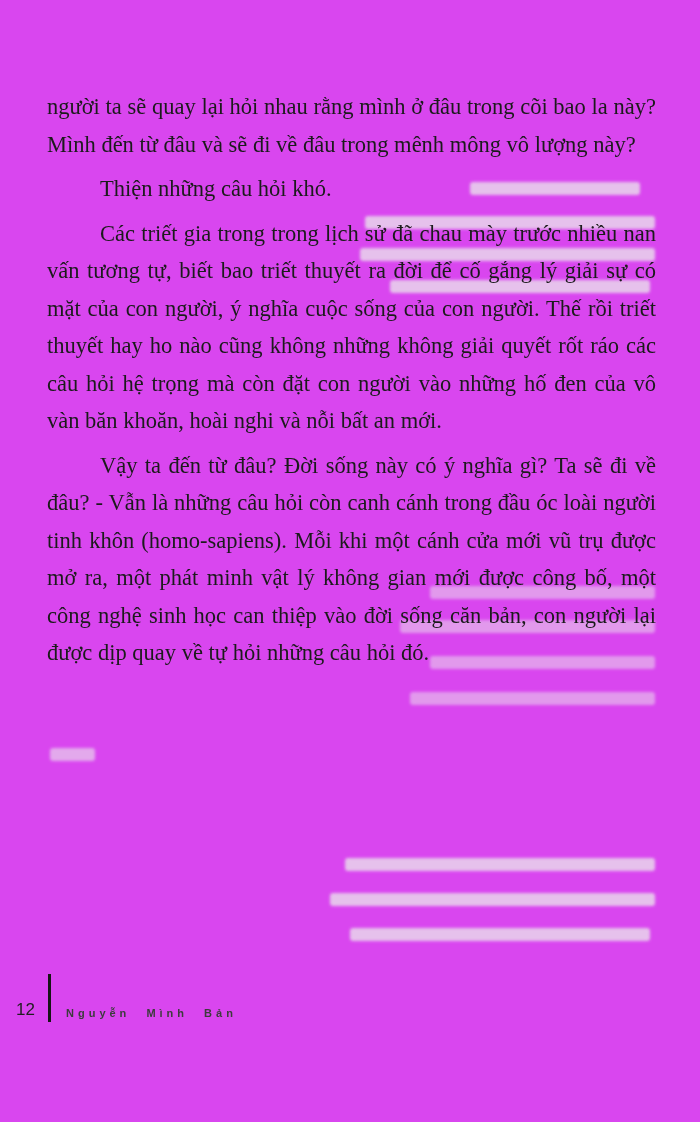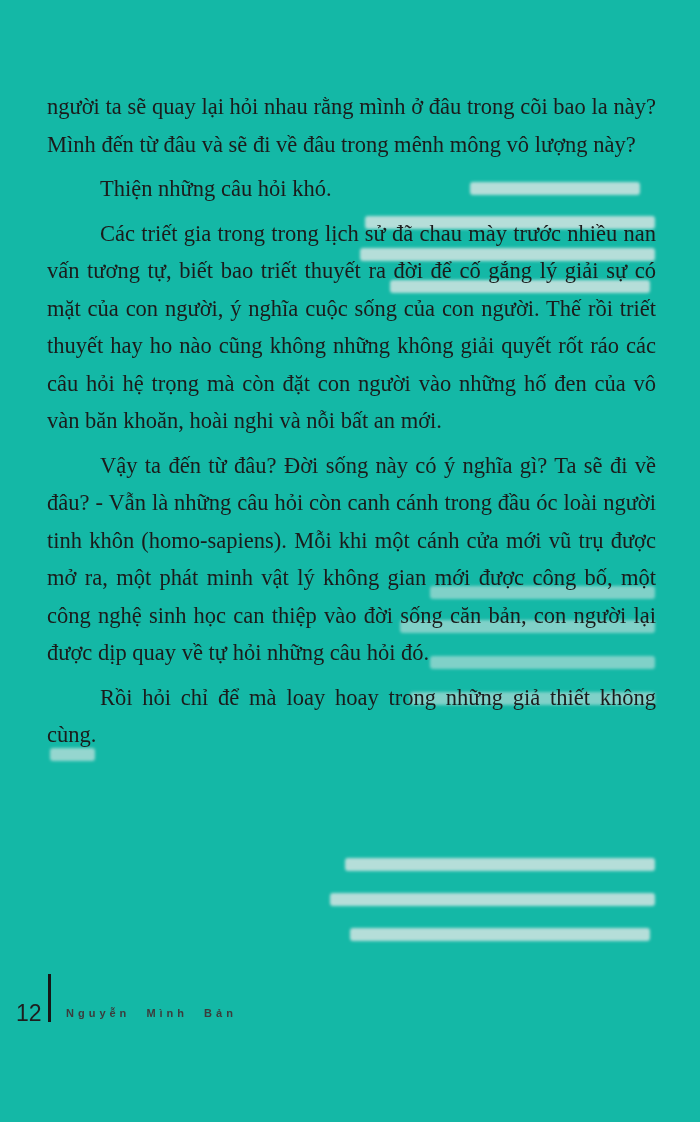--- a/index.html
+++ b/index.html
@@ -7,21 +7,21 @@
     padding: 0;
     width: 700px;
     height: 1122px;
     overflow: hidden;
     background: #fcfcfb;
   }
   .page {
     position: relative;
     width: 700px;
     height: 1122px;
-    background: #14b8a6;
+    background: #d946ef;
   }
   
   .page-text {
     position: absolute;
     left: 47px;
     top: 88px;
     width: 609px;
     color: #1b1b1b;
     font-family: "Liberation Serif", serif;
     font-size: 22.5px;
@@ -52,21 +52,21 @@
     top: 974px;
     width: 3px;
     height: 48px;
     background: #161616;
   }
   .page-number {
     position: absolute;
     left: 16px;
     top: 1000px;
     font-family: "Liberation Sans", sans-serif;
-    font-size: 23px;
+    font-size: 17px;
     color: #1e1e1e;
   }
   .author {
     position: absolute;
     left: 66px;
     top: 1007px;
     font-family: "Liberation Sans", sans-serif;
     font-size: 11px;
     font-weight: 700;
     letter-spacing: 4px;
@@ -91,20 +91,19 @@
   <div class="st" style="left:50px;  top:748px; width:45px;  opacity:0.6;"></div>
   <div class="st" style="left:345px; top:858px; width:310px;"></div>
   <div class="st" style="left:330px; top:893px; width:325px;"></div>
   <div class="st" style="left:350px; top:928px; width:300px;"></div>
 
   <div class="page-text">
       <p>người ta sẽ quay lại hỏi nhau rằng mình ở đâu trong cõi bao la này? Mình đến từ đâu và sẽ đi về đâu trong mênh mông vô lượng này?</p>
       <p class="indent">Thiện những câu hỏi khó.</p>
       <p class="indent">Các triết gia trong trong lịch sử đã chau mày trước nhiều nan vấn tương tự, biết bao triết thuyết ra đời để cố gắng lý giải sự có mặt của con người, ý nghĩa cuộc sống của con người. Thế rồi triết thuyết hay ho nào cũng không những không giải quyết rốt ráo các câu hỏi hệ trọng mà còn đặt con người vào những hố đen của vô vàn băn khoăn, hoài nghi và nỗi bất an mới.</p>
       <p class="indent">Vậy ta đến từ đâu? Đời sống này có ý nghĩa gì? Ta sẽ đi về đâu? - Vẫn là những câu hỏi còn canh cánh trong đầu óc loài người tinh khôn (homo-sapiens). Mỗi khi một cánh cửa mới vũ trụ được mở ra, một phát minh vật lý không gian mới được công bố, một công nghệ sinh học can thiệp vào đời sống căn bản, con người lại được dịp quay về tự hỏi những câu hỏi đó.</p>
-      <p class="indent">Rồi hỏi chỉ để mà loay hoay trong những giả thiết không cùng.</p>
     </div>
 
   <div class="footer-rule"></div>
   <div class="page-number">12</div>
   <div class="author">Nguyễn Mình Bản</div>
 
 </div>
 
 </body></html>

